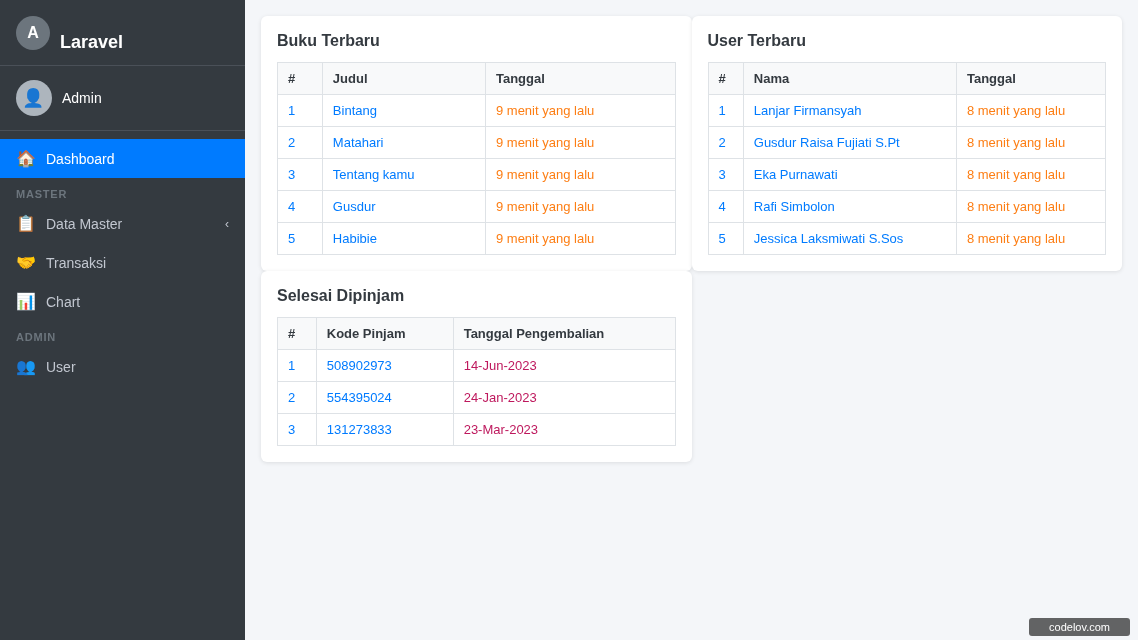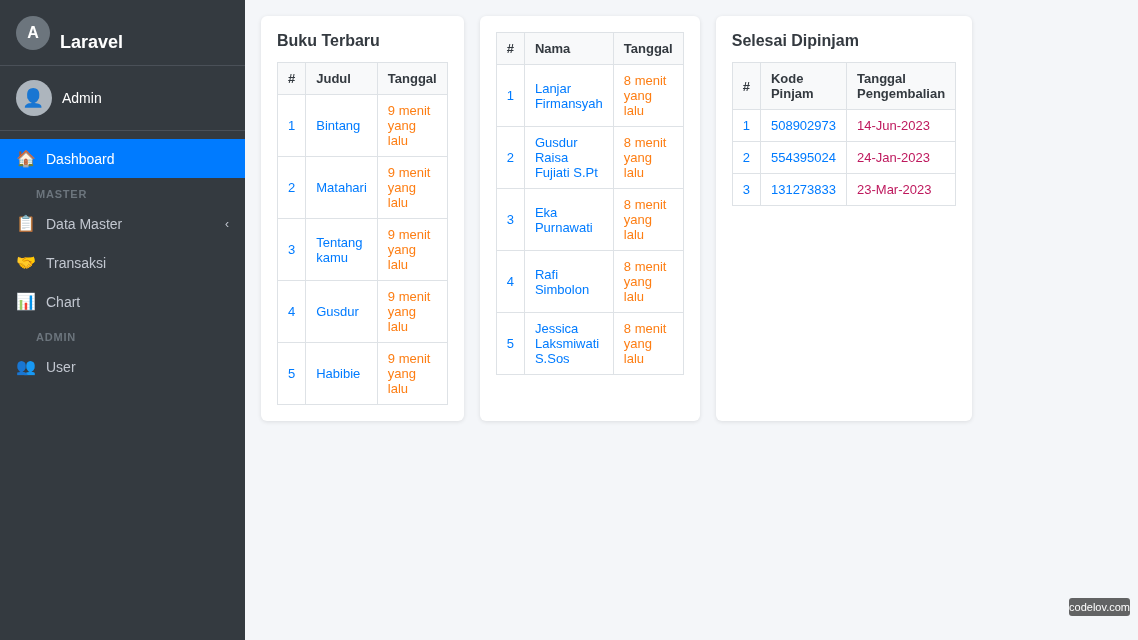--- a/index.html
+++ b/index.html
@@ -74,43 +74,41 @@
       background: #007bff;
       color: #fff;
     }
     .nav-section-label {
       padding: 10px 16px 4px;
       font-size: 11px;
       font-weight: 600;
       color: #6c757d;
       letter-spacing: 0.8px;
       text-transform: uppercase;
-      margin-left: 20px;
     }
     .nav-item-icon {
       font-size: 16px;
       width: 20px;
       text-align: center;
     }
     .nav-item-arrow {
       margin-left: auto;
       font-size: 12px;
     }
 
     
     .main-content {
       flex: 1;
       overflow-y: auto;
       padding: 16px;
       background: #f4f6f9;
     }
     .cards-grid {
       display: grid;
-      grid-template-columns: 1fr 1fr 1fr 1fr;
-      gap: 16px;
+      grid-template-columns: 1fr 1fr;
     }
     .card {
       background: #fff;
       border-radius: 6px;
       box-shadow: 0 1px 4px rgba(0,0,0,0.1);
       padding: 16px;
     }
     .card-title {
       font-size: 16px;
       font-weight: 600;
@@ -144,26 +142,26 @@
       margin-top: 28px;
     }
     td.date-col {
       color: #fd7e14;
     }
     td.date-col-blue {
       color: #007bff;
     }
     .watermark {
       position: fixed;
-      bottom: 24px;
+      bottom: 4px;
       right: 8px;
       background: rgba(50,50,50,0.75);
       color: #fff;
       font-size: 11px;
-      padding: 3px 0;
+      padding: 3px 20px;
       border-radius: 3px;
     }
   </style>
 </head>
 <body>
 
 <aside class="sidebar">
   <div class="sidebar-brand">
     <div class="brand-logo">
       <span>A</span>
@@ -246,20 +244,21 @@
             <tr>
       <td class="num-col">5</td>
       <td class="title-col">Habibie</td>
       <td class="date-col">9 menit yang lalu</td>
     </tr>
           </tbody>
       </table>
     </div>
 
     <div class="card">
+      <div class="card-title">User Terbaru</div>
       <table>
         <thead>
           <tr>
             <th>#</th>
             <th>Nama</th>
             <th>Tanggal</th>
           </tr>
         </thead>
         <tbody id="user-terbaru-body">
             <tr>

